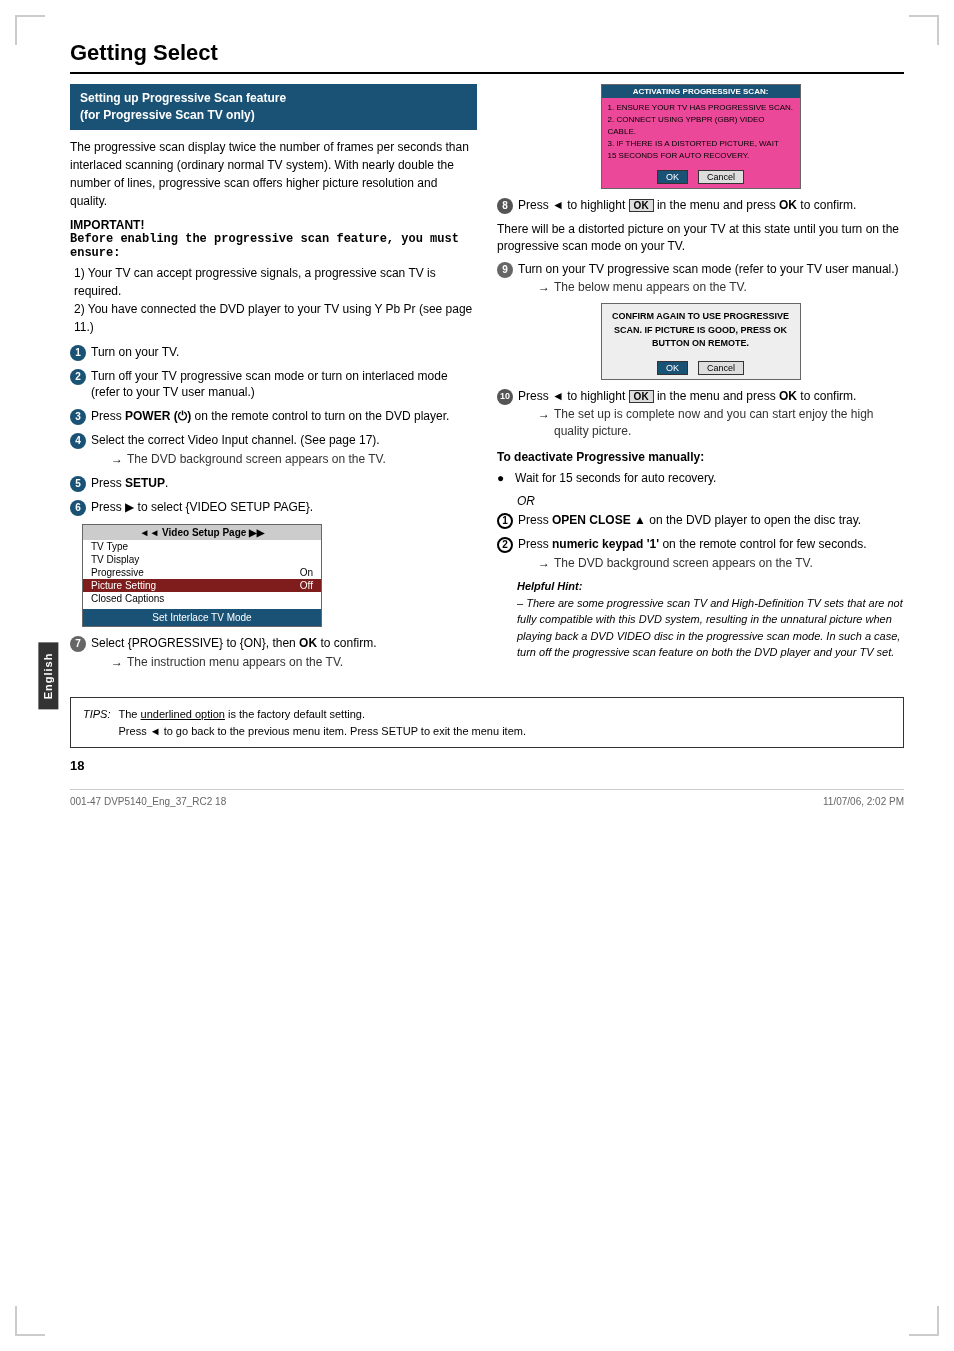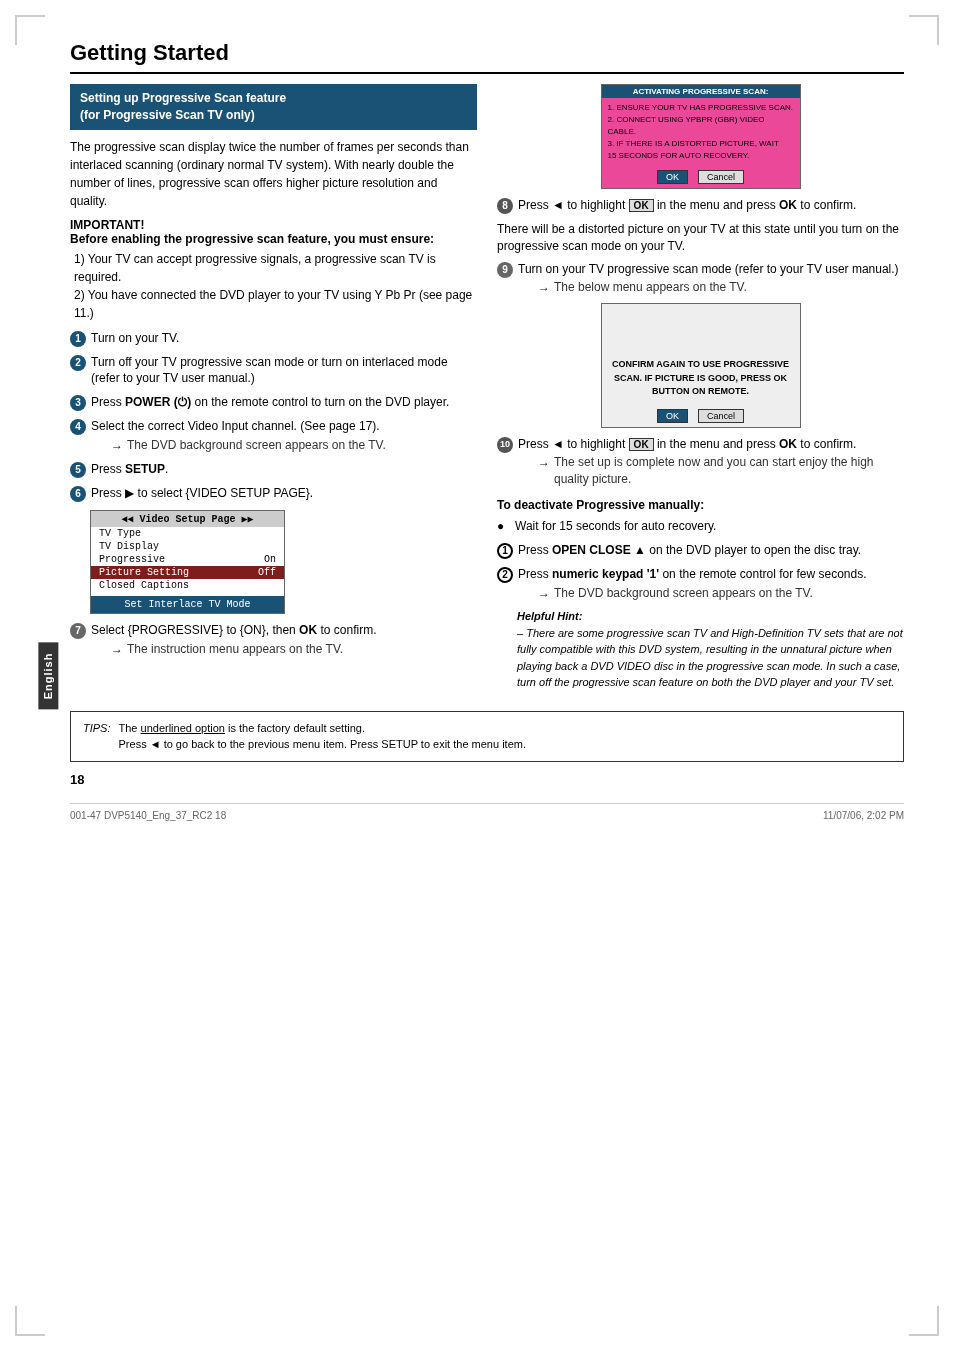--- a/index.html
+++ b/index.html
@@ -88,20 +88,21 @@
 
     .important-label {
       font-weight: bold;
       font-size: 12px;
       margin-top: 8px;
     }
     .important-sub {
       font-weight: bold;
       font-size: 12px;
       margin-bottom: 4px;
+      font-family: Liberation Mono, monospace;
     }
     .important-list {
       font-size: 12px;
       line-height: 1.5;
       padding-left: 4px;
       margin-bottom: 8px;
     }
 
     
     .step {
@@ -151,24 +152,23 @@
       color: #000;
     }
 
     
     .bold { font-weight: bold; }
     .italic { font-style: italic; }
 
     
     .video-setup-box {
       border: 1px solid #666;
-      margin: 8px 0 8px 20px;
-      width: 195px;
+      margin: 8px 0 8px 12px;
+      width: 240px;
       font-size: 10px;
-      font-family: Liberation Mono, monospace;
     }
     .video-setup-title {
       background: #ccc;
       text-align: center;
       padding: 2px 4px;
       font-size: 10px;
       font-weight: bold;
     }
     .video-setup-row {
       display: flex;
@@ -236,21 +236,20 @@
       font-size: 9px;
       background: #eee;
     }
     .confirm-box-body {
       padding: 6px 8px;
       font-size: 9px;
       text-align: center;
       line-height: 1.5;
       text-transform: uppercase;
       font-weight: bold;
-      margin-top: 48px;
     }
     .confirm-box-buttons {
       display: flex;
       justify-content: center;
       gap: 10px;
       padding: 4px;
     }
 
     
     .distorted-warning {
@@ -329,21 +328,21 @@
 
 <div class="page">
 
   <div class="corner-mark tl"></div>
   <div class="corner-mark tr"></div>
   <div class="corner-mark bl"></div>
   <div class="corner-mark br"></div>
 
   <div class="sidebar-label">English</div>
 
-  <div class="page-title">Getting Started</div>
+  <div class="page-title">Getting Select</div>
 
   <div class="two-col">
 
     <div class="col-left">
 
       <div class="section-header">
         <span>Setting up Progressive Scan feature</span><br>
         <span>(for Progressive Scan TV only)</span>
       </div>
 
@@ -495,20 +494,21 @@
           </div>
         </div>
       </div>
 
       <div class="deactivate-title">To deactivate Progressive manually:</div>
 
       <div class="step">
         <div style="min-width:18px;">●</div>
         <div class="step-content">Wait for 15 seconds for auto recovery.</div>
       </div>
+      <div class="or-text">OR</div>
 
       <div class="step">
         <div class="step-num-circle outline">1</div>
         <div class="step-content">
           Press <span class="bold">OPEN CLOSE ▲</span> on the DVD player to open the disc tray.
         </div>
       </div>
 
       <div class="step">
         <div class="step-num-circle outline">2</div>

